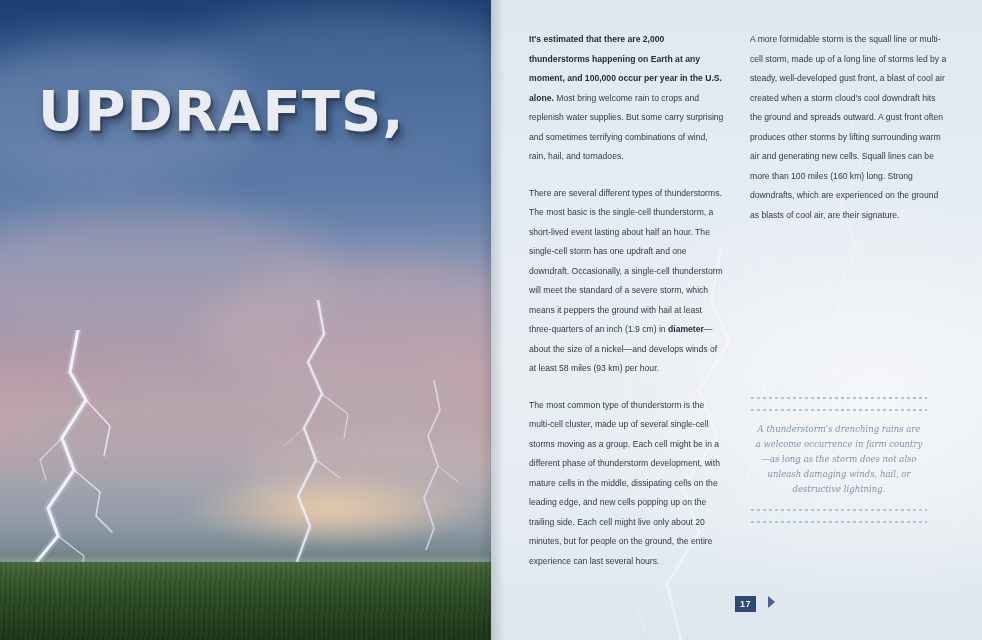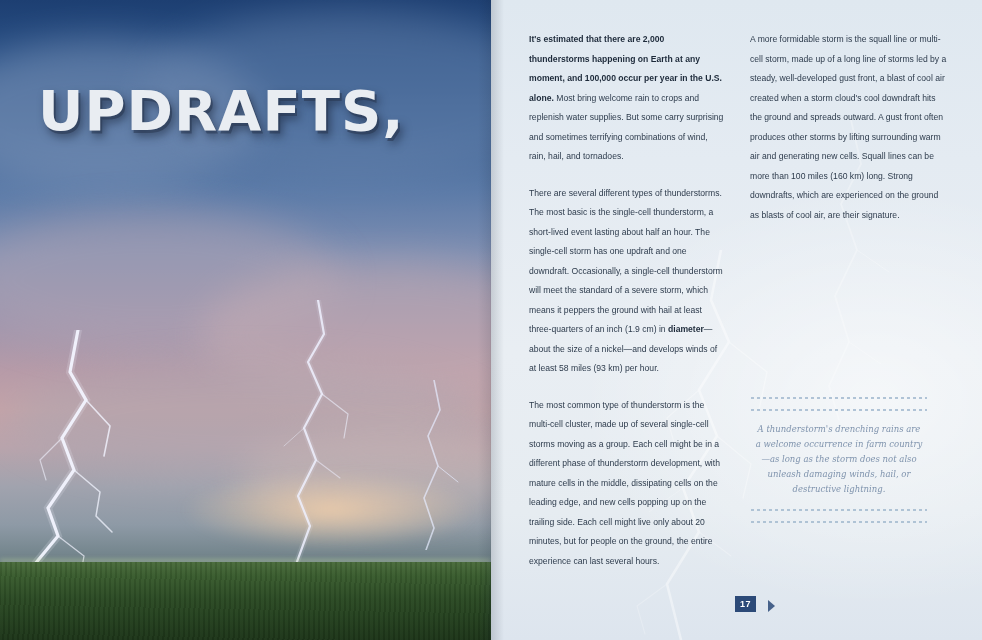--- a/index.html
+++ b/index.html
@@ -208,21 +208,21 @@
     color: #7f93ad;
     padding: 9px 4px 10px 4px;
   }
 
   
   .pagenum {
     position: absolute;
     left: 735px;
     top: 596px;
     display: flex;
-    align-items: flex-end;
+    align-items: flex-start;
     gap: 12px;
     z-index: 6;
   }
   .pagenum .num {
     background: #2c4a78;
     color: #ffffff;
     font-size: 9px;
     font-weight: bold;
     padding: 3px 5px 3px 5px;
     letter-spacing: .5px;

